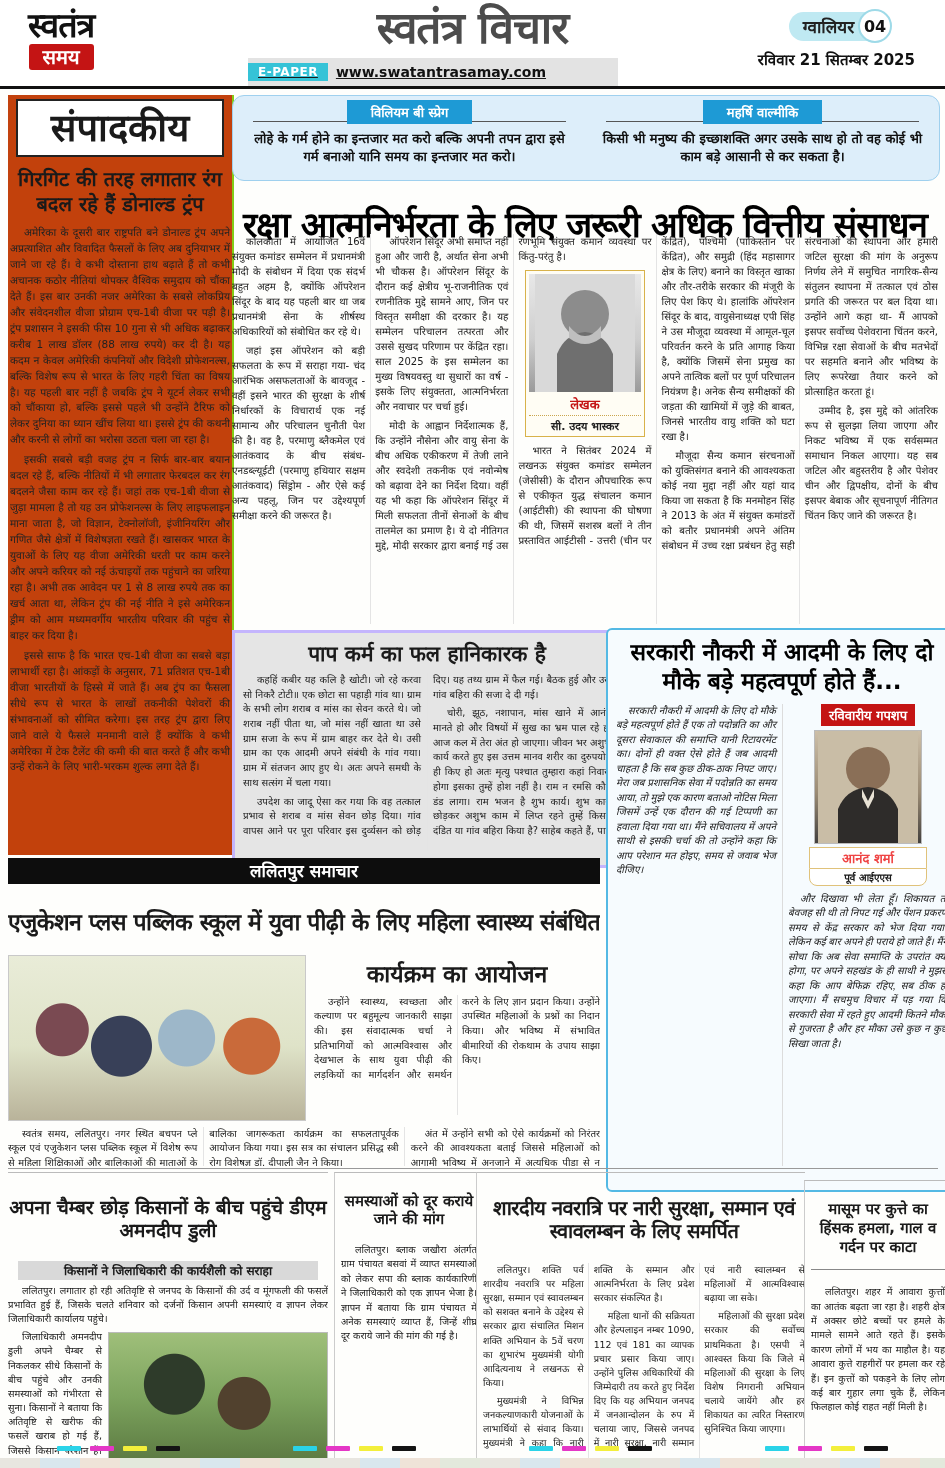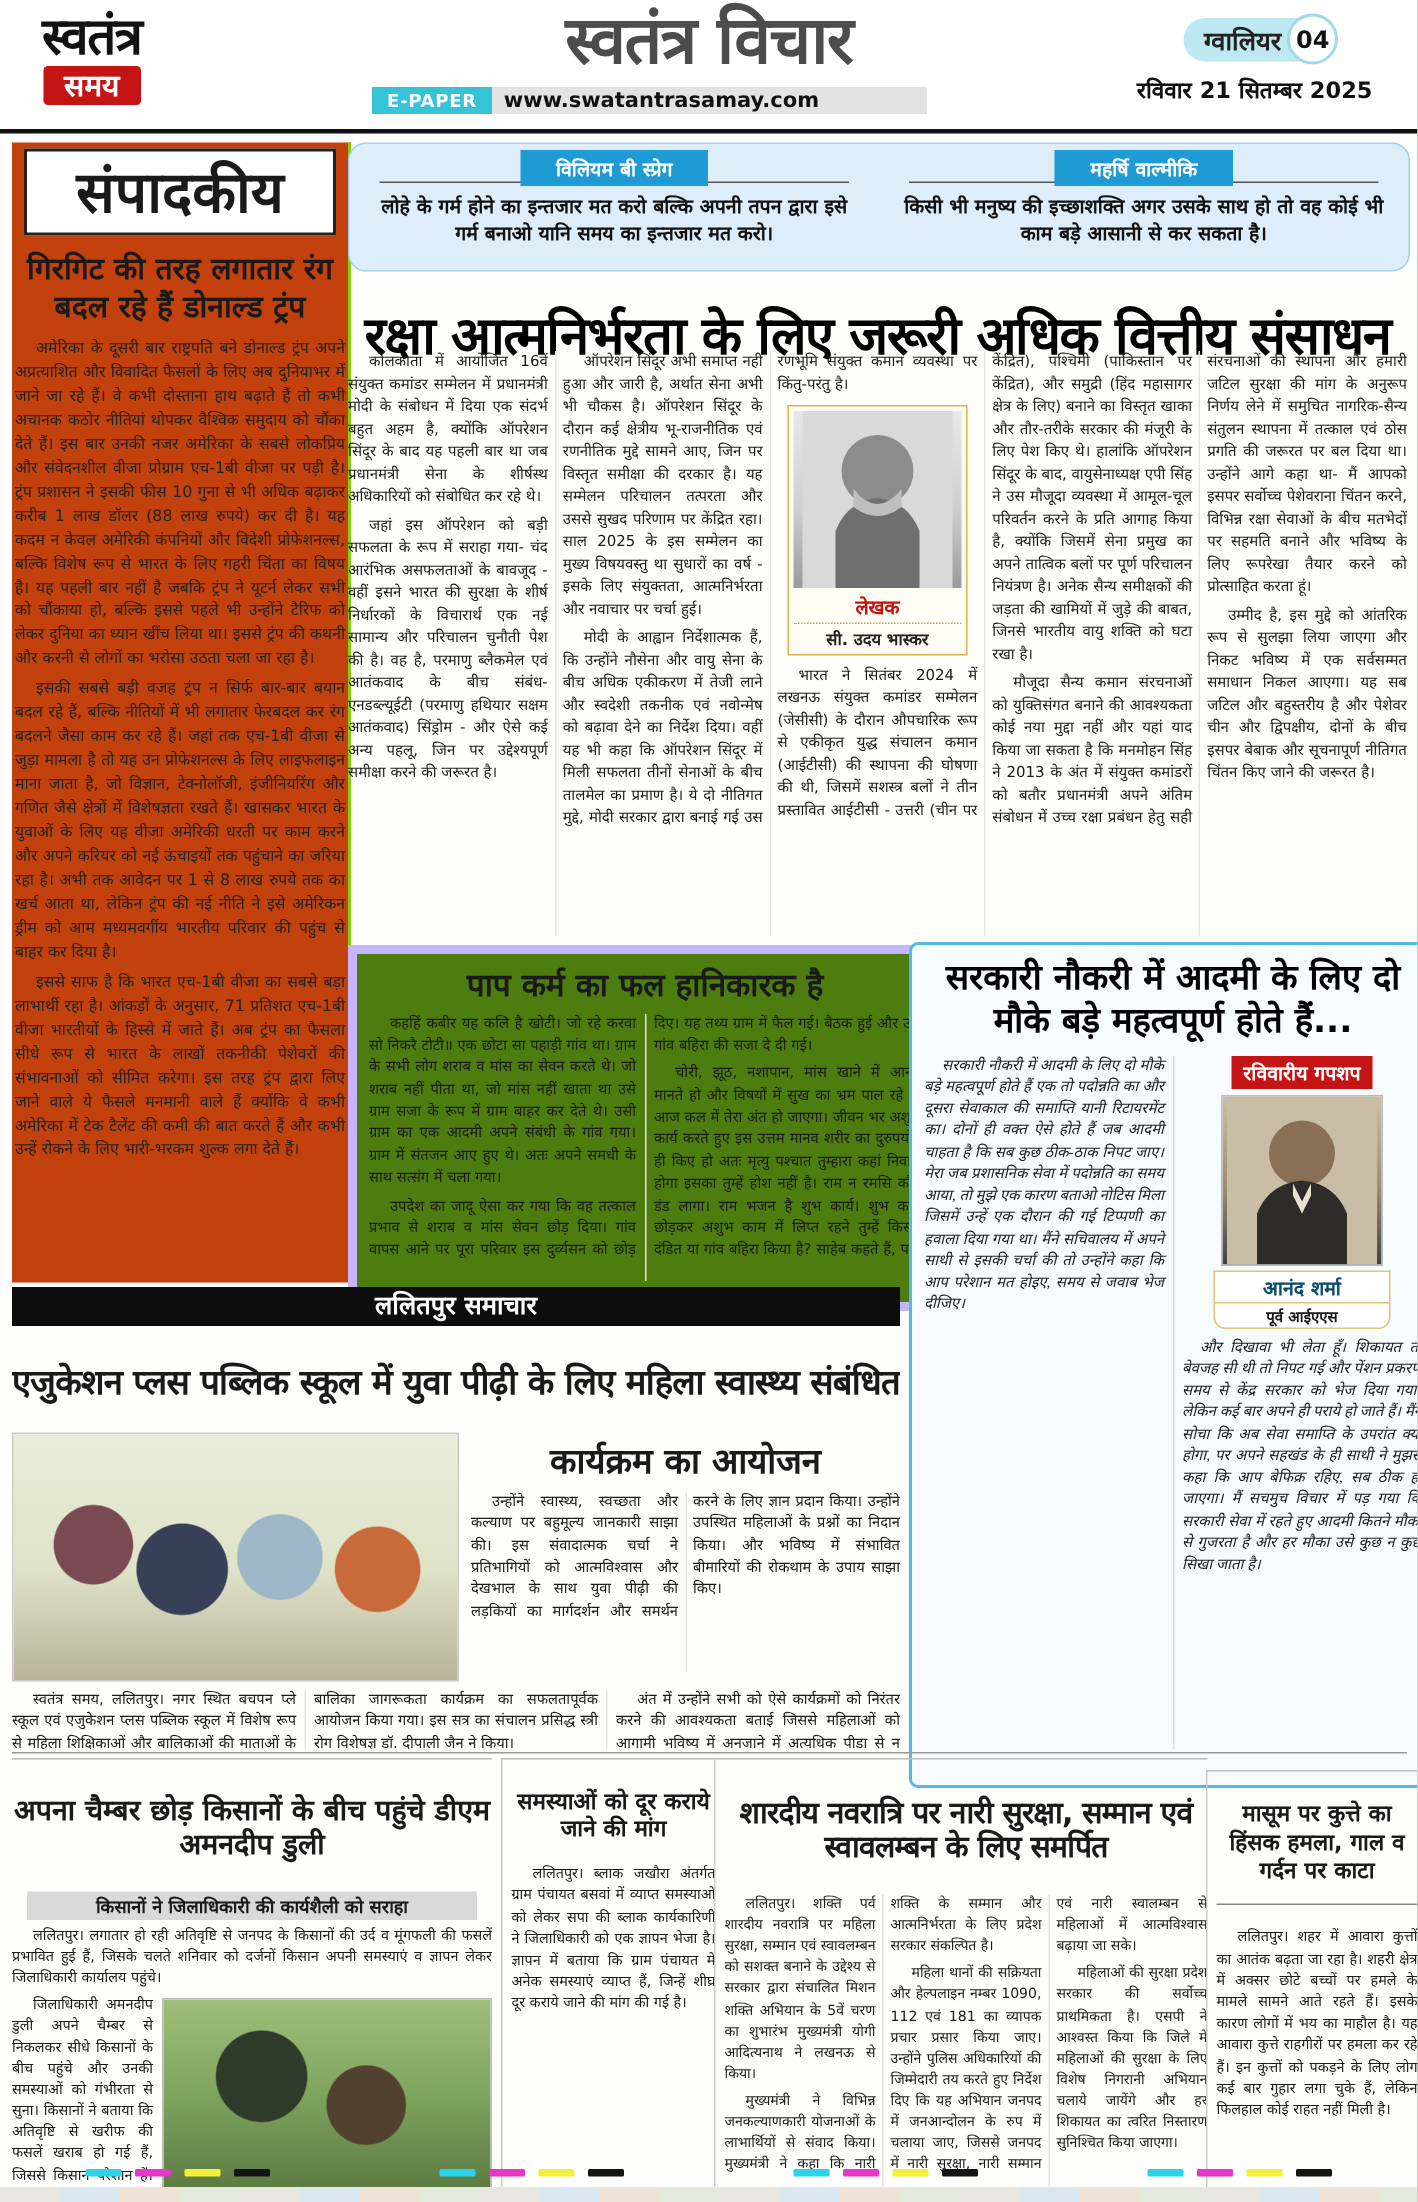--- a/index.html
+++ b/index.html
@@ -7,21 +7,21 @@
     position:relative;width:945px;height:1468px;margin:0 auto;
     background:#fefefc;color:#1a1a1a;overflow:hidden;
     font-family:"DejaVu Sans",sans-serif;
   }
   
   .masthead{position:absolute;left:0;top:0;width:945px;height:86px;border-bottom:3px solid #111;background:#fff;}
   .logo{position:absolute;left:28px;top:8px;text-align:center;}
   .logo-top{font-size:34px;font-weight:800;color:#111;line-height:1;letter-spacing:-1px;}
   .logo-bottom{display:inline-block;margin-top:2px;background:#c41414;color:#fff;font-size:20px;font-weight:800;padding:1px 14px;border-radius:3px;line-height:1.2;}
   .paper-title{position:absolute;left:0;right:0;top:6px;text-align:center;font-size:44px;font-weight:800;color:#4c4c4c;letter-spacing:-1px;line-height:1;}
-  .title-strip{position:absolute;left:248px;top:58px;width:370px;height:18px;background:#e3e3e3;display:flex;align-items:center;}
+  .title-strip{position:absolute;left:248px;top:58px;width:370px;height:28px;background:#e3e3e3;display:flex;align-items:center;text-decoration:underline;}
   .epaper-badge{background:#35c3d7;color:#fff;font-size:12px;font-weight:800;padding:2px 10px;margin-right:8px;letter-spacing:.5px;}
   .website{font-size:14px;font-weight:700;color:#111;}
   .edition-wrap{position:absolute;right:30px;top:12px;text-align:center;}
   .edition-pill{position:relative;display:inline-block;background:#bfe9f2;border-radius:15px;padding:3px 30px 3px 14px;font-size:17px;font-weight:800;color:#222;}
   .page-circle{position:absolute;right:-8px;top:-3px;width:30px;height:30px;border-radius:50%;background:#fff;border:2px solid #9edae8;display:flex;align-items:center;justify-content:center;font-size:16px;font-weight:800;color:#111;}
   .edition-date{margin-top:8px;font-size:15px;font-weight:800;color:#111;}
   
   .editorial{position:absolute;left:8px;top:95px;width:220px;height:760px;background:#c2410c;border-right:2px solid #84cc16;padding:0 2px;overflow:hidden;}
   .editorial-kicker{margin:4px 6px;border:2px solid #222;background:#fff;text-align:center;font-size:38px;font-weight:800;padding:8px 0;line-height:1;}
   .editorial-headline{text-align:center;font-size:20px;font-weight:800;line-height:1.25;margin:10px 4px 8px;}
@@ -37,34 +37,34 @@
   
   .lead-headline{position:absolute;left:232px;top:181px;width:706px;height:48px;text-align:center;font-size:35px;font-weight:800;letter-spacing:-1px;line-height:1.2;color:#000;}
   .lead-body{position:absolute;left:232px;top:234px;width:706px;height:390px;column-count:5;column-gap:10px;column-rule:1px solid #e4e4e4;overflow:hidden;}
   .lead-body p{font-size:10px;line-height:1.5;}
   .author-card{break-inside:avoid;width:112px;margin:6px auto;border:1px solid #d8b24a;background:#fffdf4;padding:3px;text-align:center;}
   .author-photo{width:100%;height:118px;background:linear-gradient(180deg,#e8e8e8 0%,#cfcfcf 55%,#9a9a9a 100%);position:relative;overflow:hidden;}
   .author-photo svg{position:absolute;left:0;top:0;width:100%;height:100%;}
   .author-label{color:#c41414;font-weight:800;font-size:13px;margin-top:3px;}
   .author-name{font-weight:800;font-size:11px;color:#222;border-top:1px dotted #caa64e;margin-top:2px;padding-top:2px;}
   
-  .sin-box{position:absolute;left:232px;top:630px;width:368px;height:224px;border:6px solid #c4b5fd;background:#4d7c0f;padding:4px 8px;overflow:hidden;}
+  .sin-box{position:absolute;left:232px;top:630px;width:368px;height:224px;border:3px solid #c4b5fd;background:#e5e5e5;padding:4px 8px;overflow:hidden;}
   .sin-headline{text-align:center;font-size:21px;font-weight:800;margin:2px 0 6px;}
   .sin-cols{column-count:2;column-gap:12px;column-rule:1px solid #e4e4e4;height:178px;overflow:hidden;}
   .sin-cols p{font-size:9.8px;line-height:1.5;}
   
   .gossip-box{position:absolute;left:606px;top:628px;width:332px;height:548px;border:2px solid #54b9e4;border-radius:6px;background:#f6fbfe;padding:6px 8px;overflow:hidden;}
   .gossip-headline{text-align:center;font-size:23px;font-weight:800;line-height:1.25;margin:2px 0 8px;color:#000;}
   .gossip-cols{column-count:2;column-gap:12px;column-rule:1px solid #dcdcdc;height:462px;overflow:hidden;}
   .gossip-cols p{font-family:"Liberation Serif",serif;font-style:italic;font-size:10px;line-height:1.45;margin:0 0 4px;text-indent:12px;text-align:justify;}
   .gossip-card{break-inside:avoid;width:118px;margin:6px auto;text-align:center;}
   .gossip-tag{background:#c41414;color:#fff;font-weight:800;font-size:13px;padding:2px 8px;display:inline-block;margin-bottom:4px;}
   .gossip-photo{width:106px;height:112px;margin:0 auto;background:linear-gradient(180deg,#cdbfa8 0%,#9b8b74 55%,#42403e 100%);position:relative;overflow:hidden;border:1px solid #bbb;}
   .gossip-photo svg{position:absolute;left:0;top:0;width:100%;height:100%;}
-  .gossip-name{color:#0c4a6e;font-weight:800;font-size:13px;border:1px solid #e0c27a;border-bottom:none;margin-top:3px;padding:1px 17px;background:#fff;}
+  .gossip-name{color:#ef4444;font-weight:800;font-size:13px;border:1px solid #e0c27a;border-bottom:none;margin-top:3px;padding:1px 17px;background:#fff;}
   .gossip-title{font-size:10px;font-weight:700;border:1px solid #e0c27a;padding:1px 0;background:#fff;border-radius:0 0 8px 8px;}
   
   .lalitpur-bar{position:absolute;left:8px;top:858px;width:592px;height:26px;background:#0d0d0d;color:#fff;text-align:center;font-size:17px;font-weight:800;line-height:26px;}
   
   .education{position:absolute;left:8px;top:890px;width:592px;height:276px;overflow:hidden;}
   .edu-headline1{text-align:center;font-size:23px;font-weight:800;letter-spacing:-.5px;line-height:1.15;}
   .edu-row{display:flex;margin-top:4px;}
   .edu-photo{width:296px;height:164px;flex:none;background:
       radial-gradient(circle at 18% 45%, #7a4a52 0 26px, transparent 27px),
       radial-gradient(circle at 38% 55%, #384058 0 30px, transparent 31px),

